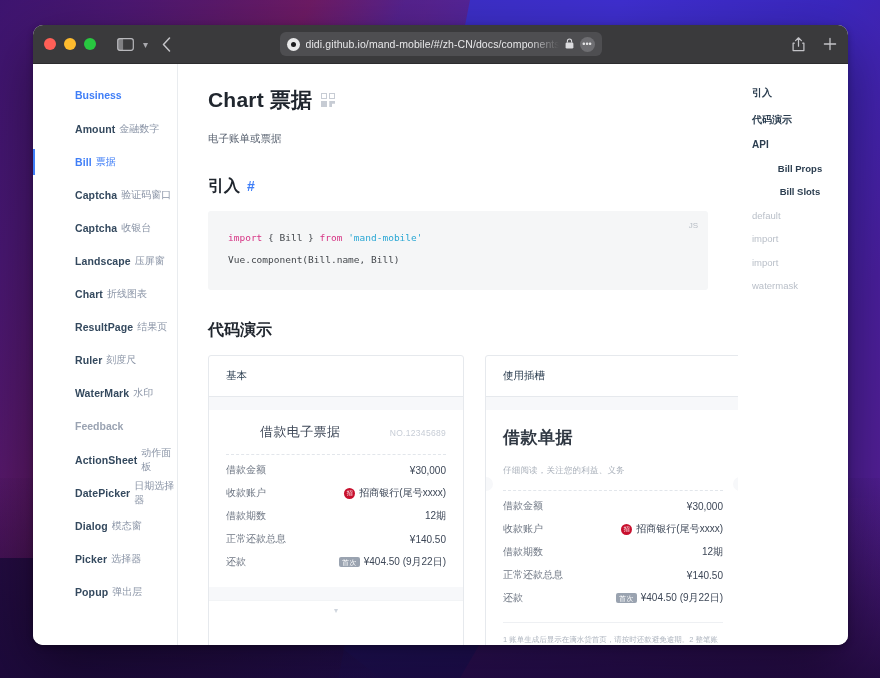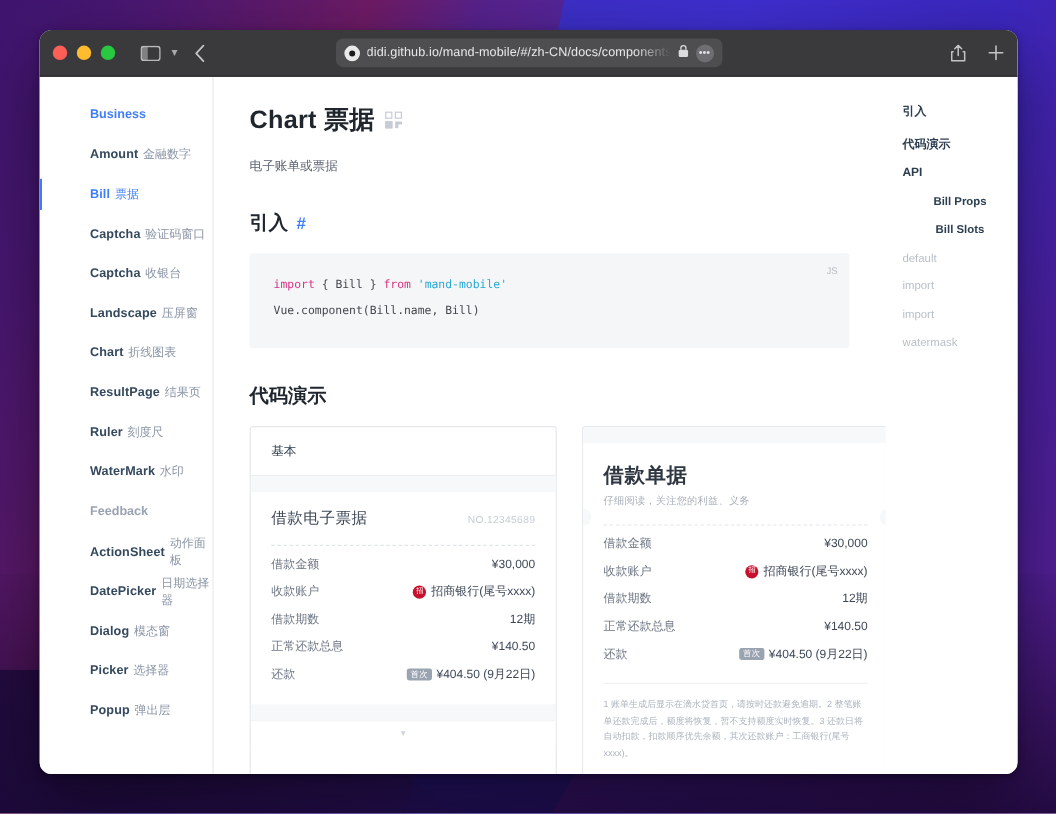--- a/index.html
+++ b/index.html
@@ -134,21 +134,21 @@
     background:#fff; overflow: hidden;
   }
   .demo-head {
     height: 41px; display:flex; align-items:center; padding: 0 17px;
     font-size: 10.5px; color: #2c3e50; border-bottom: 1px solid #e6e9ed; font-weight:400;
   }
   .demo-body { background:#f7f8fa; padding: 13px 0 0 0; }
 
   
   .bill { background:#fff; margin: 0 0 0 0; padding: 0 17px; }
-  .bill-hd { display:flex; align-items:baseline; padding: 13px 0 0 0; }
+  .bill-hd { display:flex; align-items:baseline; padding: 13px 0 0 0; margin-left: 34px; }
   .bill-hd .t { font-size: 13px; color:#3d4757; letter-spacing:.4px; }
   .bill-hd .no { margin-left:auto; font-size: 8.5px; color:#c7cdd6; letter-spacing:.3px; }
   .dashed { border-top: 1px dashed #e2e6eb; margin: 13px 0 4px 0; }
   .bill-row {
     display:flex; align-items:center; height: 23px; font-size: 10px; gap: 17px;
   }
   .bill-row .lbl { color:#6f7784; }
   .bill-row .val { margin-left:auto; color:#3d4757; display:flex; align-items:center; gap:4px; }
   .bank-logo {
     width:11px;height:11px;border-radius:50%;background:#c8102e;
@@ -163,21 +163,21 @@
   .bill-expand {
     background:#fff; height: 21px; display:flex; align-items:center; justify-content:center;
     border-top:1px solid #f2f4f6; cursor:pointer;
   }
   .mini-chev { color:#cfd5dd; font-size: 8px; line-height:1; }
   .demo-tail { height: 13px; background:#f7f8fa; }
 
   
   .bill-big-title { font-size: 17px; color:#2f3742; font-family:"Liberation Serif", serif;
                     font-weight:700; letter-spacing:.5px; padding-top: 16px; }
-  .bill-big-sub { font-size: 8.5px; color:#a9b0ba; margin-top: 4px; letter-spacing:.2px; }
+  .bill-big-sub { font-size: 8.5px; color:#a9b0ba; margin-top: 16px; letter-spacing:.2px; }
   .notch-l, .notch-r { position:absolute; width:7px; height:14px; background:#f7f8fa; top:0; }
   .notch-wrap { position:relative; height:0; }
   .notch-l { left:-17px; border-radius:0 7px 7px 0; }
   .notch-r { right:-17px; border-radius:7px 0 0 7px; }
   .solid-div { border-top:1px solid #eef0f3; margin: 12px 0 10px 0; }
   .bill-foot { font-size: 7.5px; color:#aeb5bf; line-height: 1.85; padding-bottom: 14px; }
 
   
   .toc {
     width: 110px; flex: 0 0 110px; padding: 22px 0 0 14px; overflow:hidden;
@@ -389,20 +389,21 @@
                 </div>
                 <div class="bill-spacer"></div>
               </div>
               <div class="demo-tail"></div>
               <div class="bill-expand">
                 <span class="mini-chev">▾</span>
               </div>
             </div>
           </div>
           <div class="demo-card">
+            <div class="demo-head">使用插槽</div>
             <div class="demo-body">
               <div class="bill">
                 <div class="bill-big-title">借款单据</div>
                 <div class="bill-big-sub">仔细阅读，关注您的利益、义务</div>
                 <div class="notch-wrap">
                   <span class="notch-l"></span>
                   <span class="notch-r"></span>
                 </div>
                 <div class="dashed"></div>
                 <div class="bill-row">

